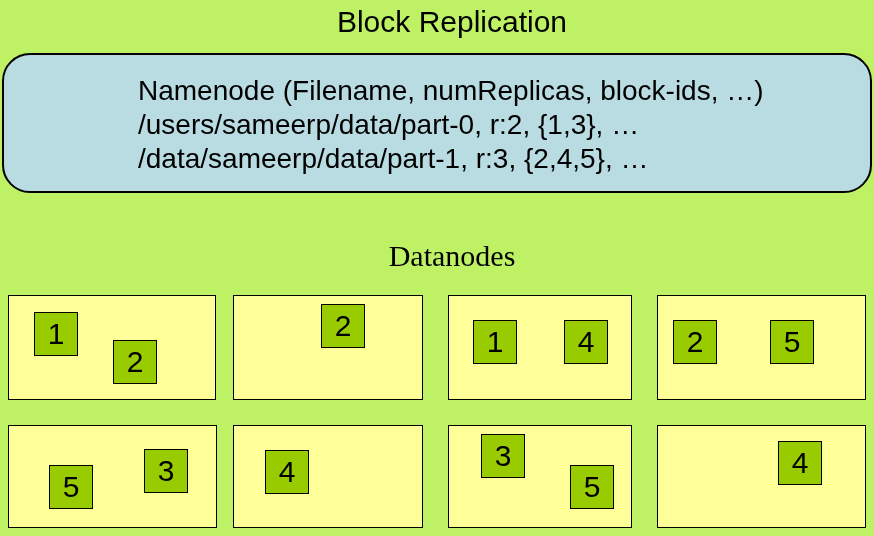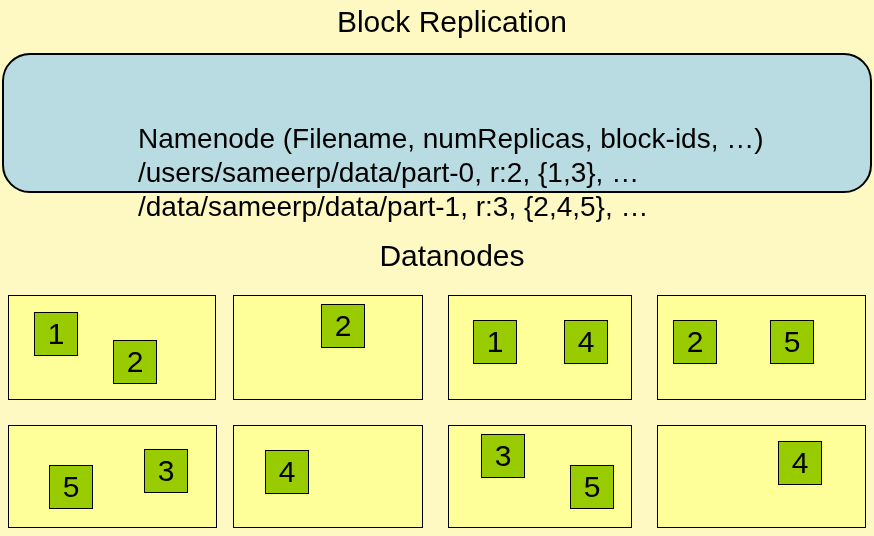--- a/index.html
+++ b/index.html
@@ -5,53 +5,52 @@
   html, body {
     margin: 0;
     padding: 0;
     background: #ffffff;
     font-family: "Liberation Sans", sans-serif;
   }
   #canvas {
     position: relative;
     width: 874px;
     height: 536px;
-    background: #fef9c3;
+    background: #bef264;
     overflow: hidden;
     color: #000000;
   }
   .heading {
     position: absolute;
     left: 30px;
     right: 0;
     text-align: center;
     font-size: 30px;
     line-height: 36px;
     color: #000000;
     white-space: nowrap;
   }
   #diagram-title { top: 4px; }
-  #datanodes-label { top: 238px; }
+  #datanodes-label { top: 238px; font-family: Liberation Serif, serif; }
   #namenode-box {
     position: absolute;
     left: 2px;
     top: 53px;
     width: 870px;
     height: 140px;
     box-sizing: border-box;
     background: #b9dce2;
     border: 2px solid #000000;
     border-radius: 28px;
   }
   #namenode-text {
     padding: 19px 0 0 134px;
     font-size: 28px;
     line-height: 34px;
     white-space: nowrap;
-    margin-top: 48px;
   }
   .datanode {
     position: absolute;
     box-sizing: border-box;
     background: #ffff99;
     border: 1px solid #000000;
   }
   .block {
     position: absolute;
     box-sizing: border-box;

